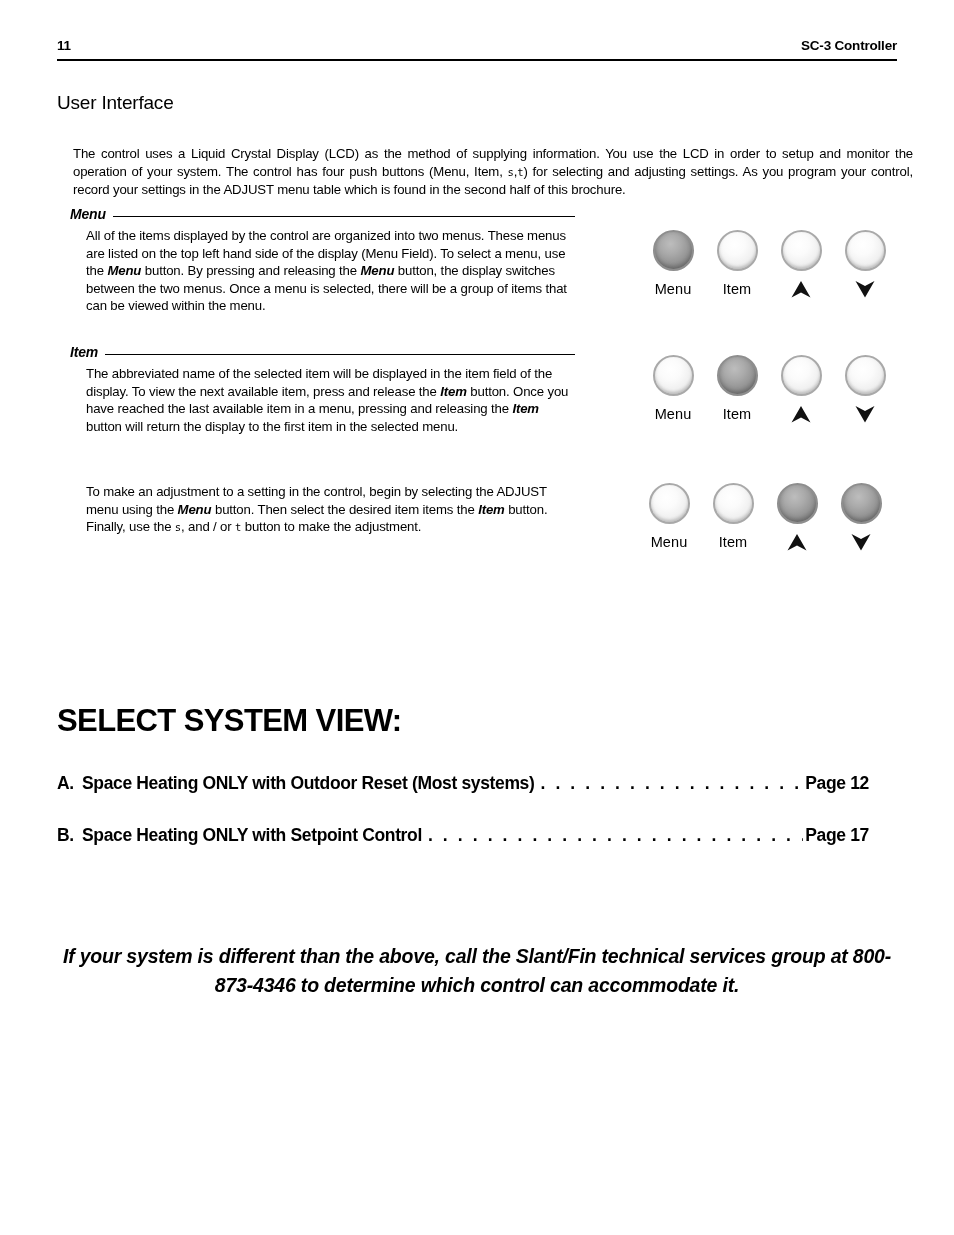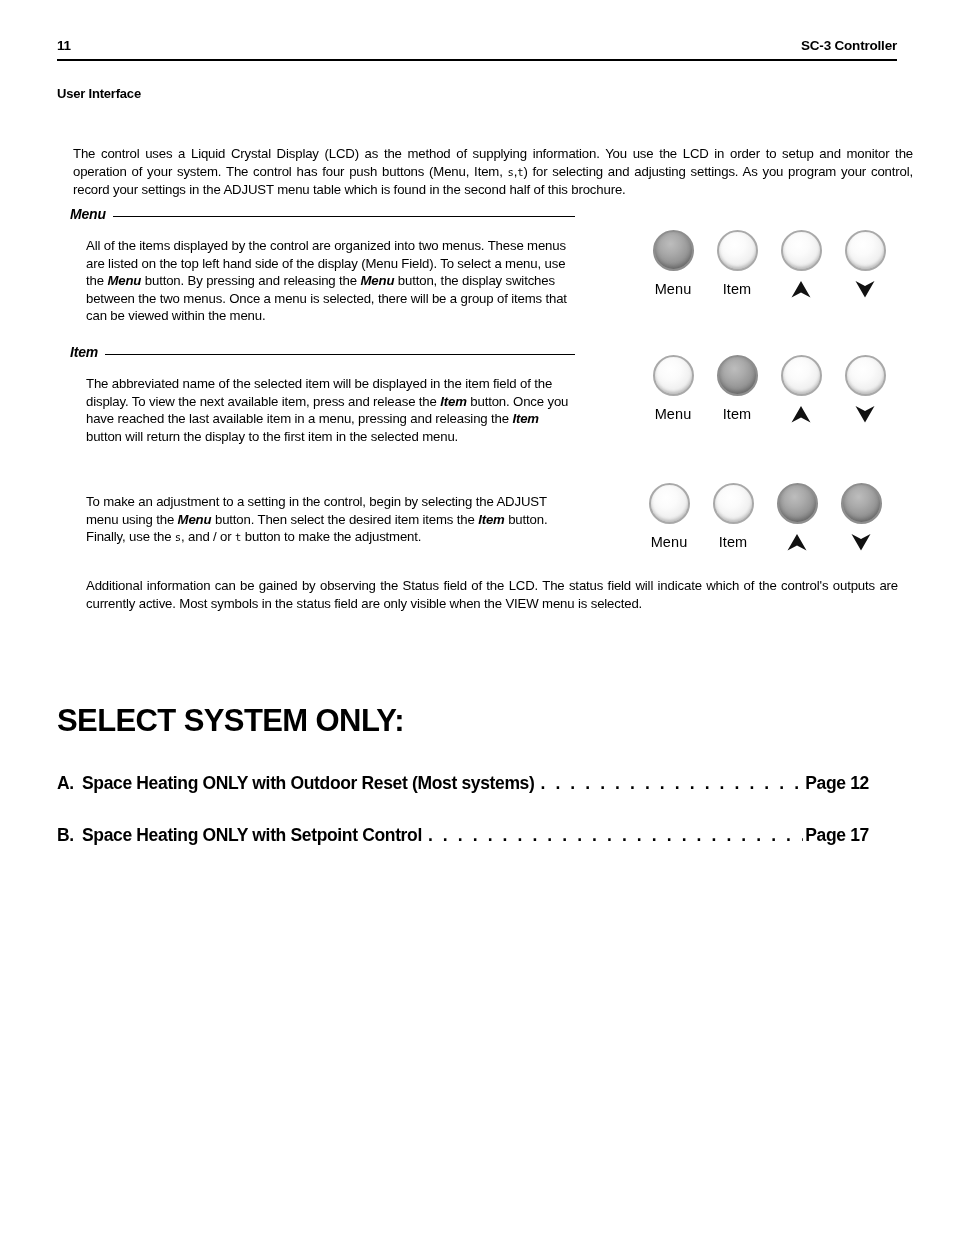--- a/index.html
+++ b/index.html
@@ -38,23 +38,23 @@
     top: 59px;
     width: 840px;
     height: 1.6px;
     background: #000000;
   }
 
   
   .section-title {
     position: absolute;
     left: 57px;
-    top: 86px;
-    font-size: 13px;
-    font-weight: bold;
+    top: 92px;
+    font-size: 19px;
+    font-weight: normal;
     letter-spacing: -0.2px;
   }
 
   
   .intro {
     position: absolute;
     left: 57px;
     top: 132px;
     width: 840px;
     font-size: 13.2px;
@@ -92,21 +92,21 @@
     line-height: 1;
   }
   .block-head .rule {
     flex: 1;
     height: 1.6px;
     background: #000000;
     position: relative;
     top: 3px;
   }
   .block-body {
-    margin-top: 14px;
+    margin-top: 4px;
     margin-left: 16px;
     width: 485px;
     font-size: 13.2px;
     line-height: 17.6px;
     letter-spacing: -0.15px;
   }
   .block-body b {
     font-weight: bold;
     font-style: italic;
   }
@@ -257,21 +257,20 @@
       <span class="label">Item</span>
       <span class="rule"></span>
     </div>
     <div class="block-body"><span>The abbreviated name of the selected item will be displayed in the item field of the display. To view the next available item, press and release the </span><b>Item</b><span> button. Once you have reached the last available item in a menu, pressing and releasing the </span><b>Item</b><span> button will return the display to the first item in the selected menu.</span></div>
   </div>
 
   <div class="block" id="block-adjust">
     <div class="block-body"><span>To make an adjustment to a setting in the control, begin by selecting the ADJUST menu using the </span><b>Menu</b><span> button. Then select the desired item items the </span><b>Item</b><span> button. Finally, use the </span><span class="sym">s</span><span>, and / or </span><span class="sym">t</span><span> button to make the adjustment.</span></div>
   </div>
 
-  <p class="trailing-note">Additional information can be gained by observing the Status field of the LCD. The status field will indicate which of the control's outputs are currently active. Most symbols in the status field are only visible when the VIEW menu is selected.</p>
 
   <div class="btn-group" id="btn-group-menu">
     <div class="btn-cell">
       <div class="btn-circle on"></div>
       <div class="btn-label">Menu</div>
     </div>
     <div class="btn-cell">
       <div class="btn-circle off"></div>
       <div class="btn-label">Item</div>
     </div>
@@ -340,31 +339,32 @@
     <div class="btn-cell">
       <div class="btn-circle on"></div>
       <div class="btn-label">
         <svg width="22" height="17" viewBox="0 0 22 17">
             <path d="M11 16.5 L1.5 0 L11 4.9 L20.5 0 Z" fill="#111111"></path>
           </svg>
       </div>
     </div>
   </div>
 
-  <div class="big-heading">SELECT SYSTEM ONLY:</div>
+  <div class="big-heading">SELECT SYSTEM VIEW:</div>
 
   <div class="toc-row" id="toc-a">
     <span class="toc-letter">A.</span>
     <span class="toc-text">Space Heating ONLY with Outdoor Reset (Most systems)</span>
     <span class="toc-dots">. . . . . . . . . . . . . . . . . . . . . .</span>
     <span class="toc-page">Page 12</span>
   </div>
 
   <div class="toc-row" id="toc-b">
     <span class="toc-letter">B.</span>
     <span class="toc-text">Space Heating ONLY with Setpoint Control</span>
     <span class="toc-dots">. . . . . . . . . . . . . . . . . . . . . . . . . . . . . . .</span>
     <span class="toc-page">Page 17</span>
   </div>
 
 
+  <div class="callout-italic">If your system is different than the above, call the Slant/Fin technical services group at 800-873-4346 to determine which control can accommodate it.</div>
 
 </div>
 
 </body></html>

